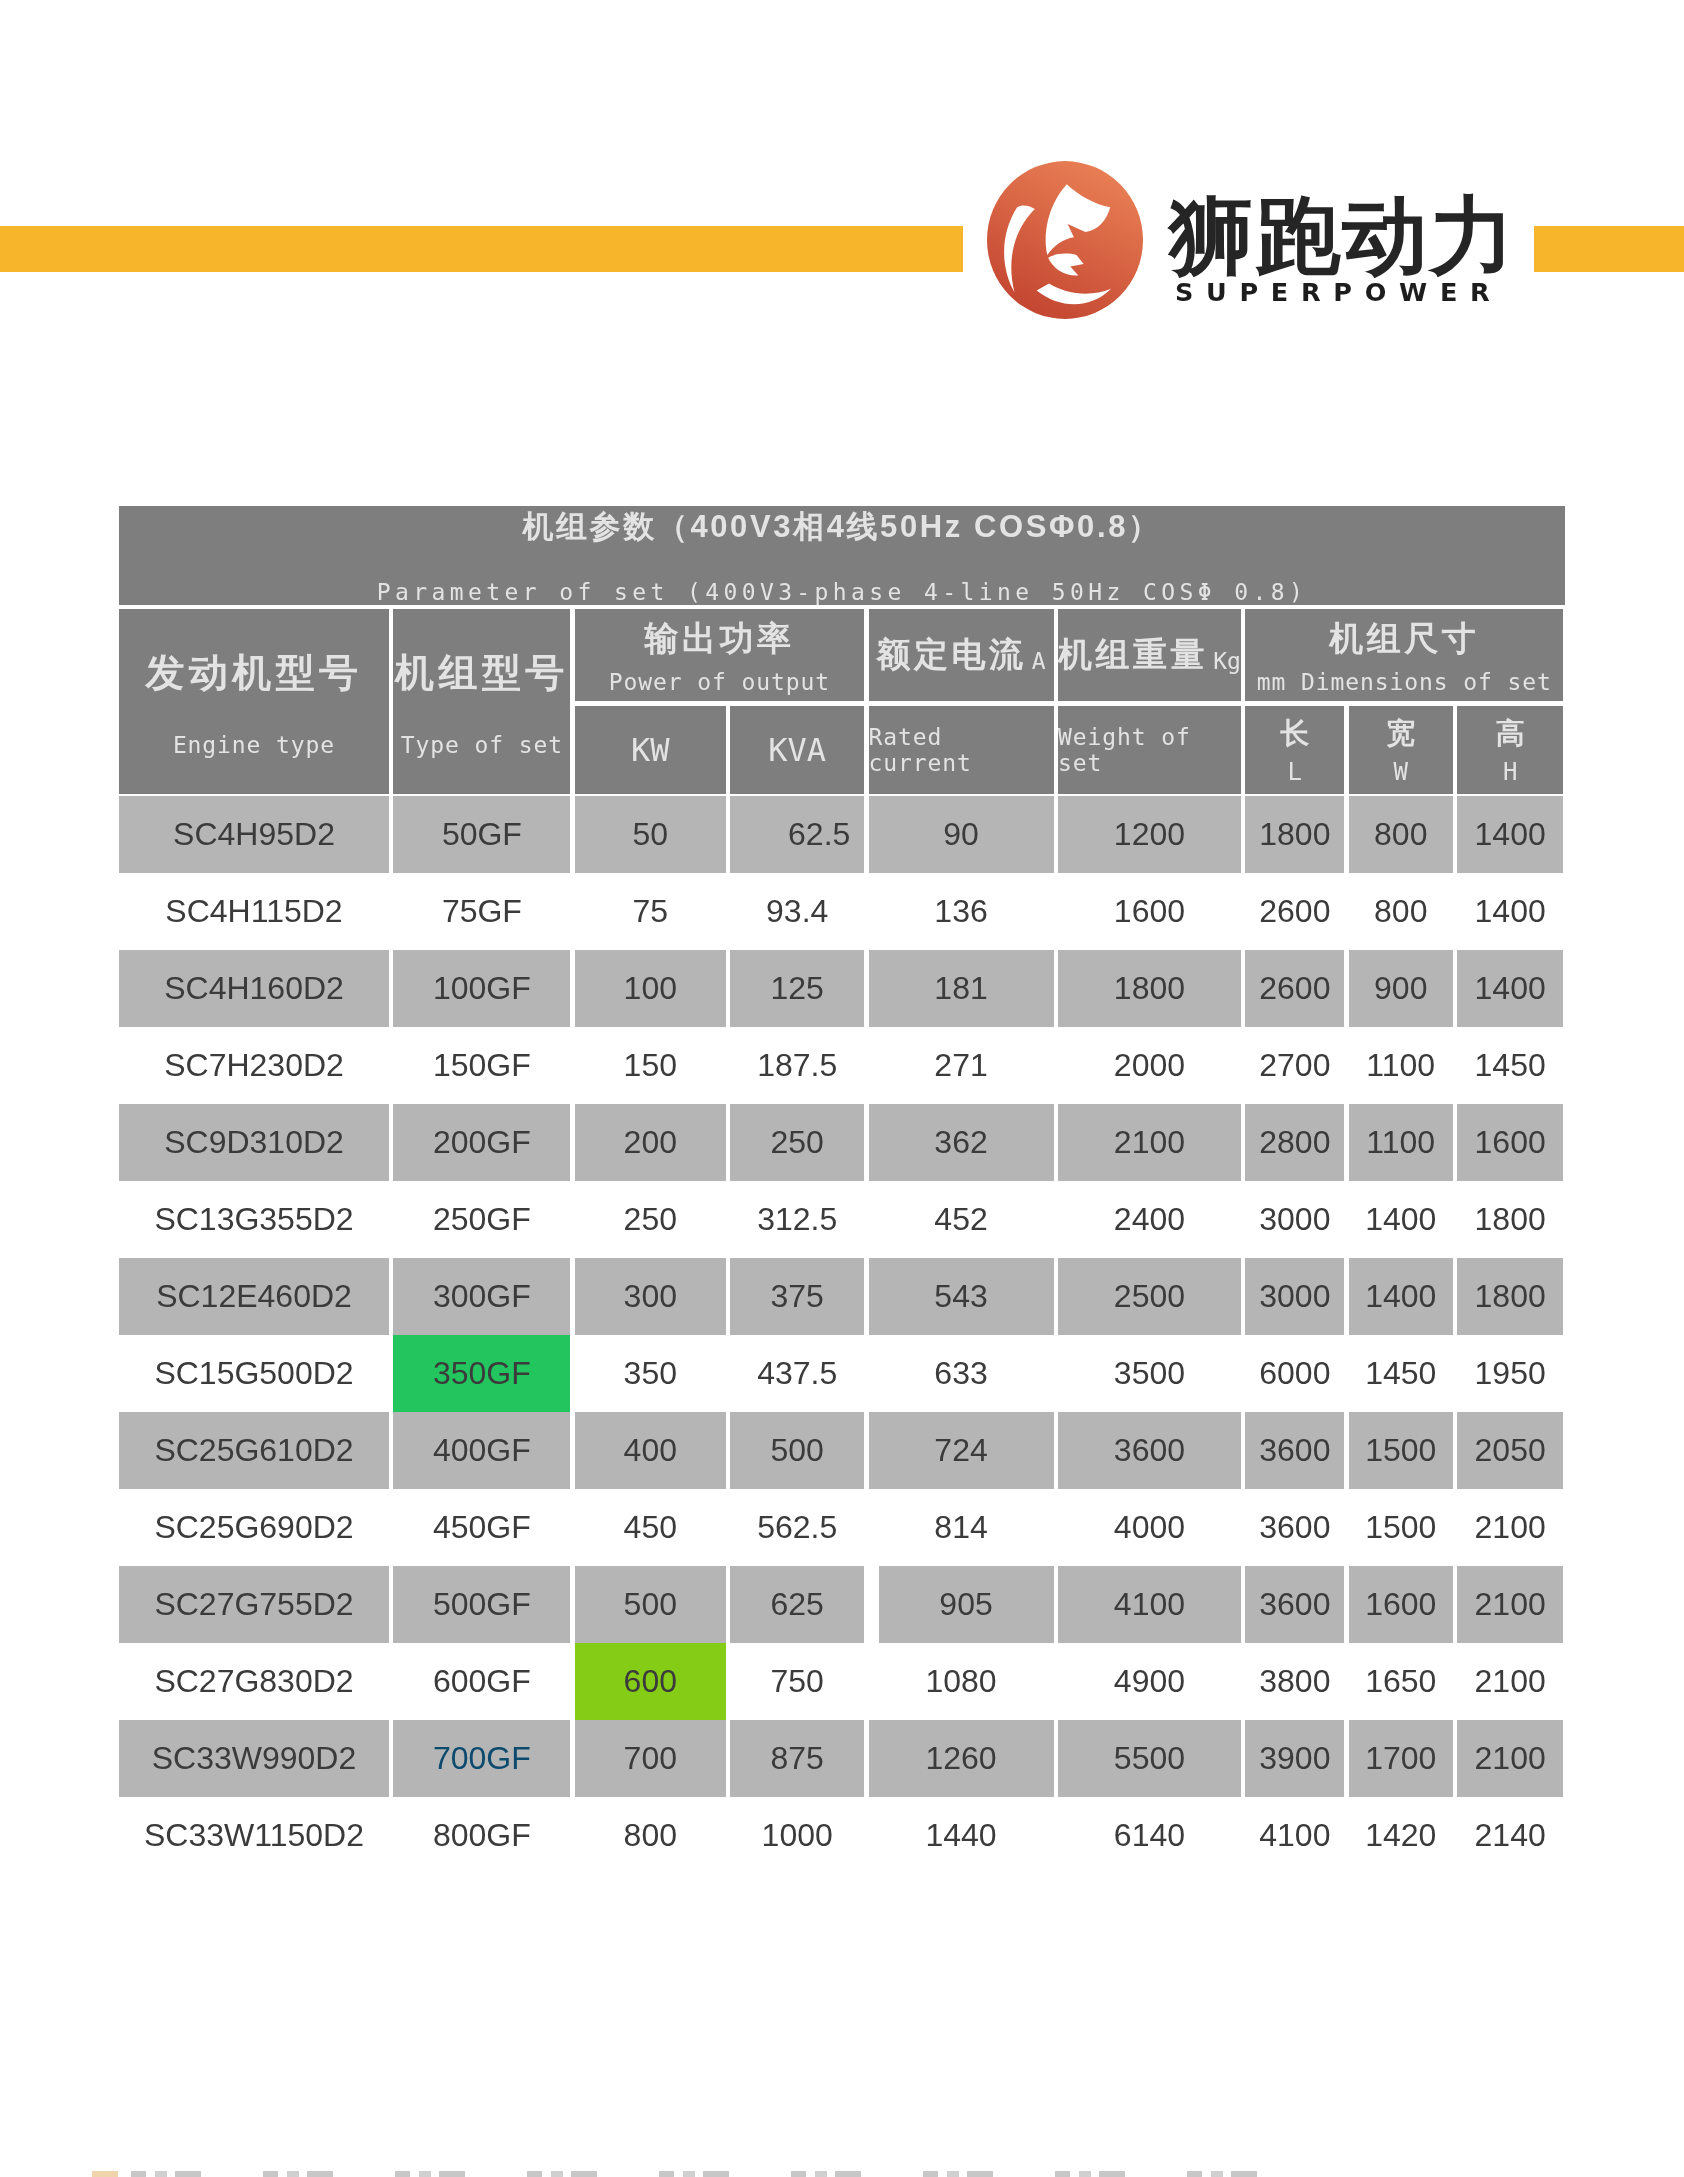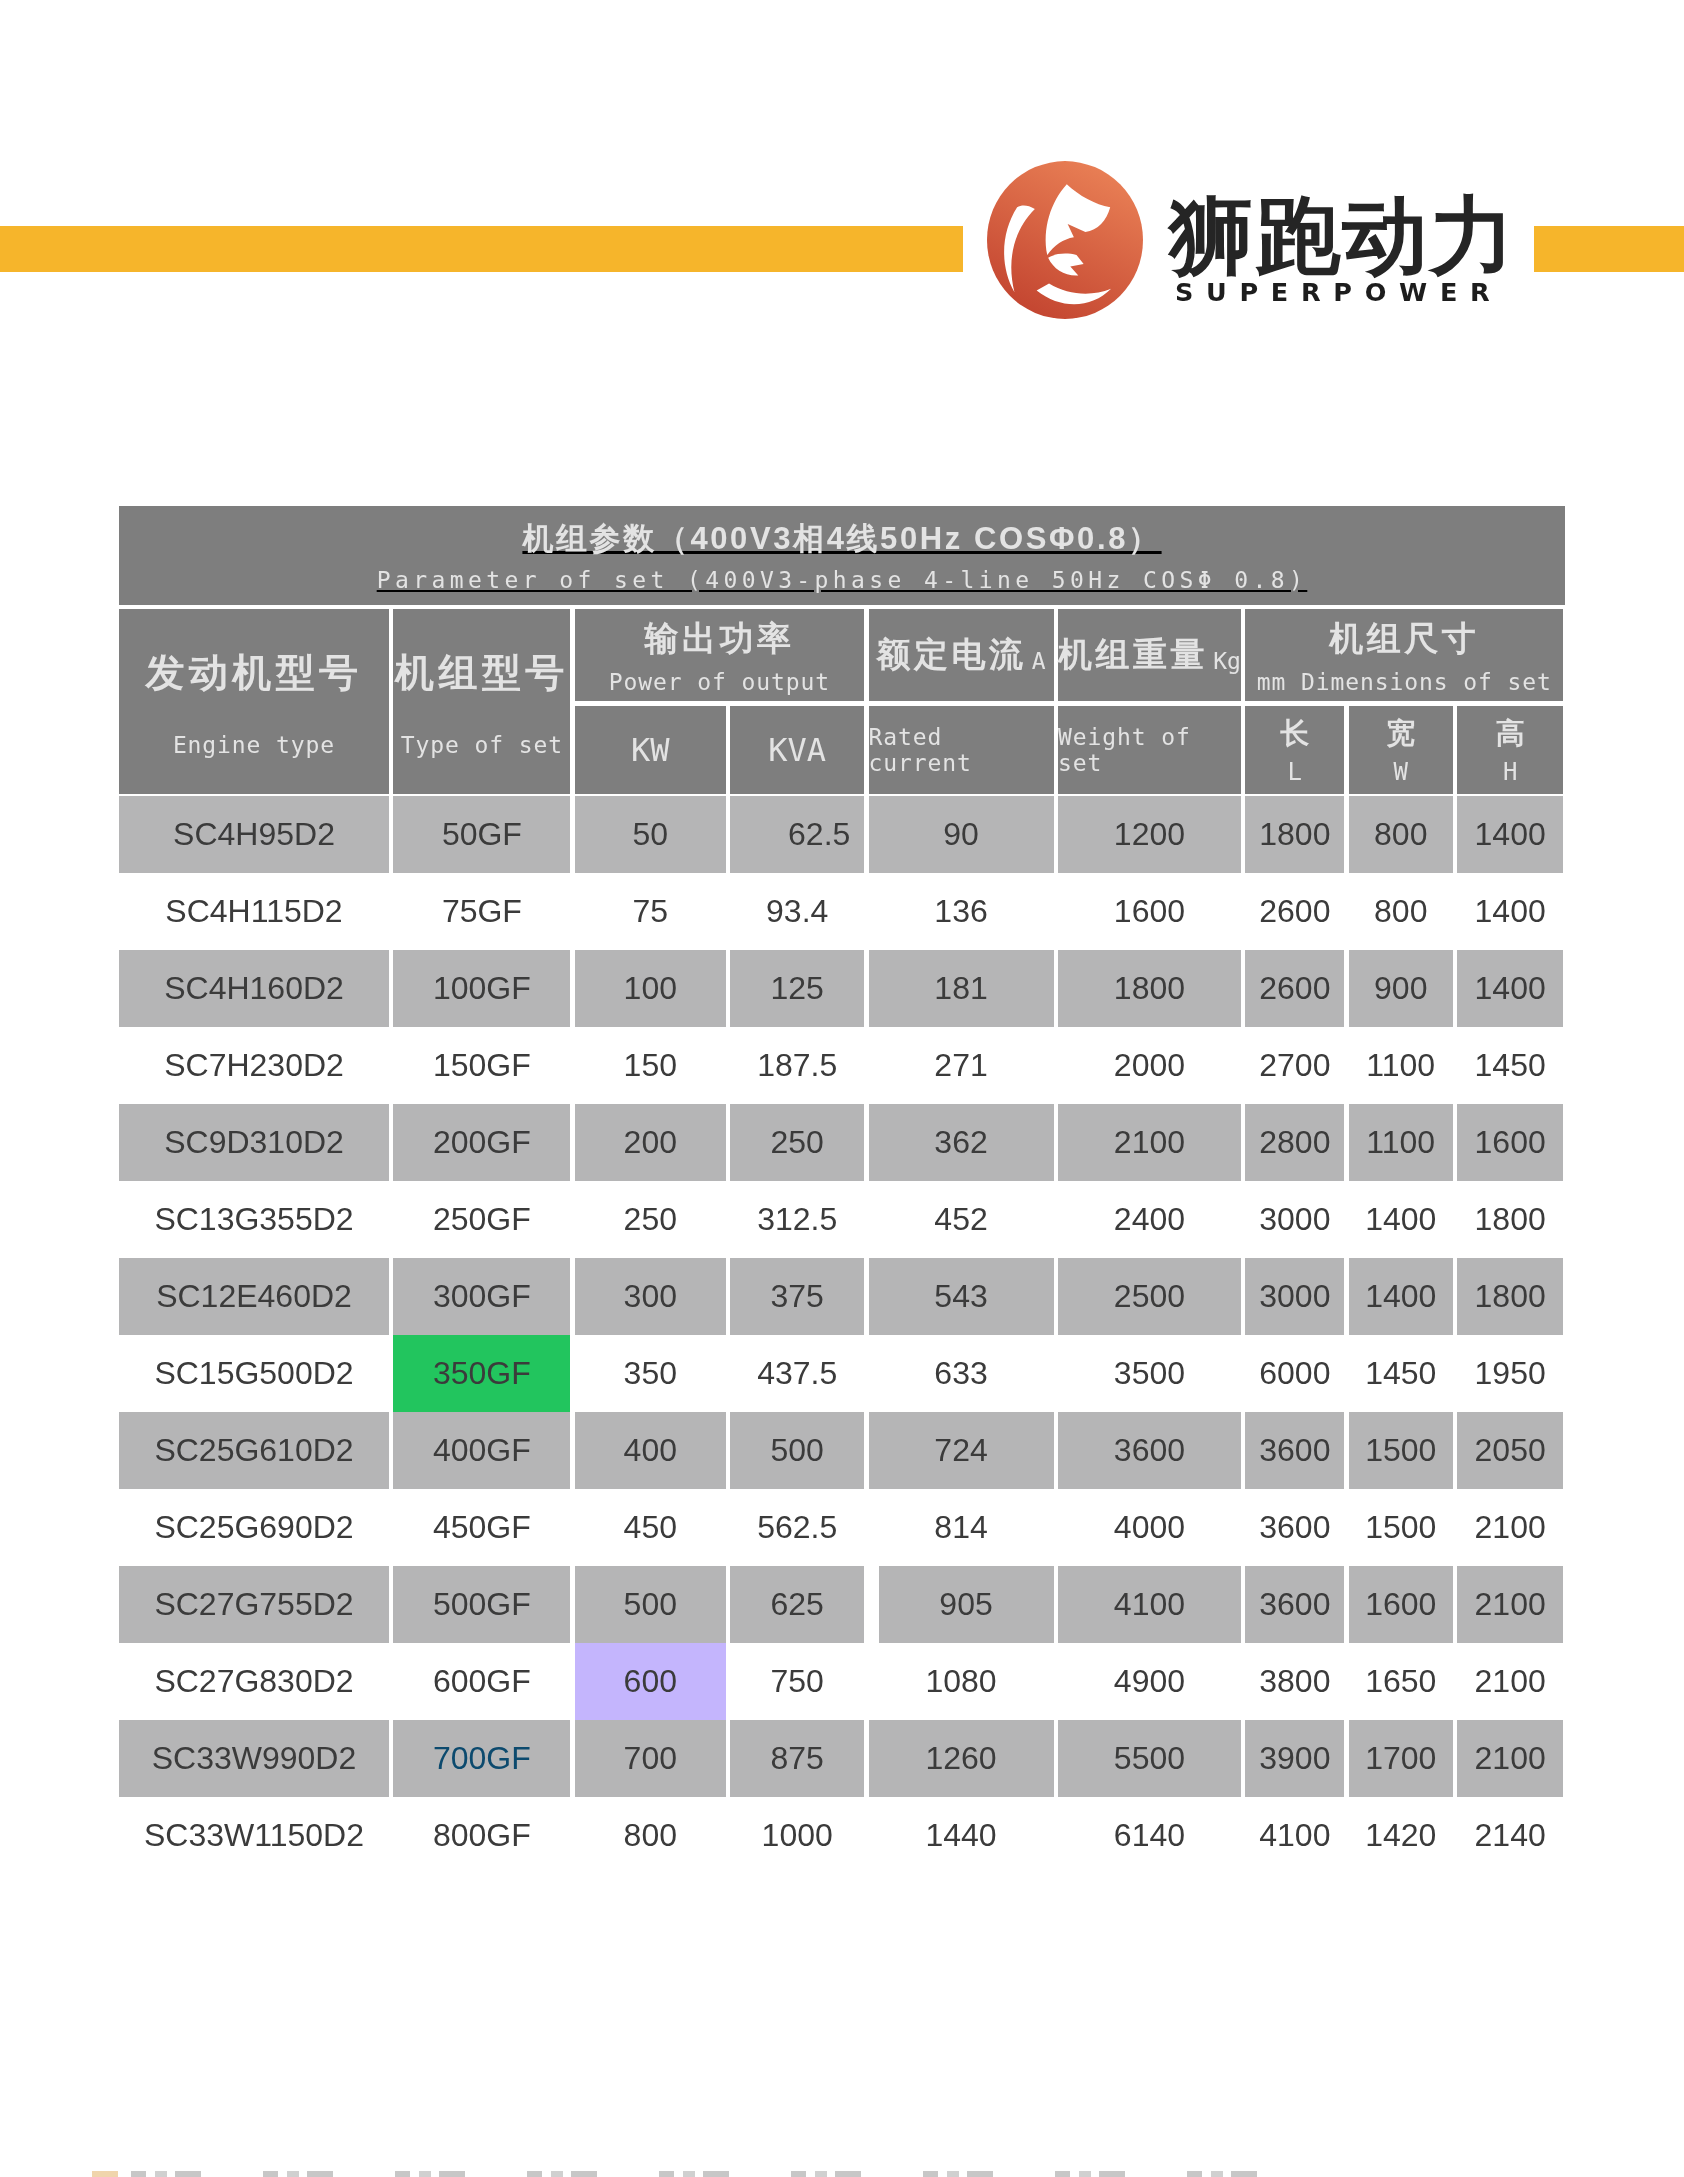--- a/index.html
+++ b/index.html
@@ -17,21 +17,21 @@
            letter-spacing:1.8px;white-space:nowrap;}
   .logo-en{position:absolute;left:1175px;top:277px;font-size:25.5px;font-weight:bold;
            color:#1d1d1d;letter-spacing:12.7px;white-space:nowrap;
            font-family:"DejaVu Sans",sans-serif;}
 
   
   .spec{position:absolute;left:119px;top:506px;width:1446px;
         --cols:270px 177px 151px 134px 185px 183px 99px 104px 106px;}
 
   .title-band{height:99px;margin-bottom:4.4px;display:flex;flex-direction:column;
-              align-items:center;justify-content:center;gap:6.1px;text-decoration:underline;}
+              align-items:center;justify-content:space-between;gap:6.1px;}
   .title-cn{font-size:31px;letter-spacing:2.6px;font-weight:bold;}
   .title-en{font-family:"DejaVu Sans Mono",monospace;font-size:23px;letter-spacing:4.4px;}
 
   .hgrid{display:grid;grid-template-columns:var(--cols);grid-template-rows:92px 88px;
          column-gap:4.4px;row-gap:4.4px;background:#fff;}
   .hcell{display:flex;flex-direction:column;align-items:center;justify-content:center;}
   .hcell.span2{grid-row:1/3;gap:32px;}
   .cnbig{font-size:39px;font-weight:bold;letter-spacing:4.4px;}
   .cngrp{font-size:34px;font-weight:bold;letter-spacing:3.5px;}
   .enlbl{font-family:"DejaVu Sans Mono",monospace;font-size:23px;letter-spacing:0.9px;}
@@ -268,21 +268,21 @@
           <div class="tcell" style="background: rgb(181, 181, 182); color: rgb(59, 59, 59);">625</div>
           <div class="tcell" style="background: rgb(181, 181, 182); color: rgb(59, 59, 59); margin-left: 10px;">905</div>
           <div class="tcell" style="background: rgb(181, 181, 182); color: rgb(59, 59, 59);">4100</div>
           <div class="tcell" style="background: rgb(181, 181, 182); color: rgb(59, 59, 59);">3600</div>
           <div class="tcell" style="background: rgb(181, 181, 182); color: rgb(59, 59, 59);">1600</div>
           <div class="tcell" style="background: rgb(181, 181, 182); color: rgb(59, 59, 59);">2100</div>
         </div>
         <div class="trow">
           <div class="tcell" style="background: rgb(255, 255, 255); color: rgb(59, 59, 59);">SC27G830D2</div>
           <div class="tcell" style="background: rgb(255, 255, 255); color: rgb(59, 59, 59);">600GF</div>
-          <div class="tcell" style="background: #c4b5fd; color: rgb(59, 59, 59);">600</div>
+          <div class="tcell" style="background: #84cc16; color: rgb(59, 59, 59);">600</div>
           <div class="tcell" style="background: rgb(255, 255, 255); color: rgb(59, 59, 59);">750</div>
           <div class="tcell" style="background: rgb(255, 255, 255); color: rgb(59, 59, 59);">1080</div>
           <div class="tcell" style="background: rgb(255, 255, 255); color: rgb(59, 59, 59);">4900</div>
           <div class="tcell" style="background: rgb(255, 255, 255); color: rgb(59, 59, 59);">3800</div>
           <div class="tcell" style="background: rgb(255, 255, 255); color: rgb(59, 59, 59);">1650</div>
           <div class="tcell" style="background: rgb(255, 255, 255); color: rgb(59, 59, 59);">2100</div>
         </div>
         <div class="trow">
           <div class="tcell" style="background: rgb(181, 181, 182); color: rgb(59, 59, 59);">SC33W990D2</div>
           <div class="tcell" style="background: rgb(181, 181, 182); color: #0c4a6e;">700GF</div>

